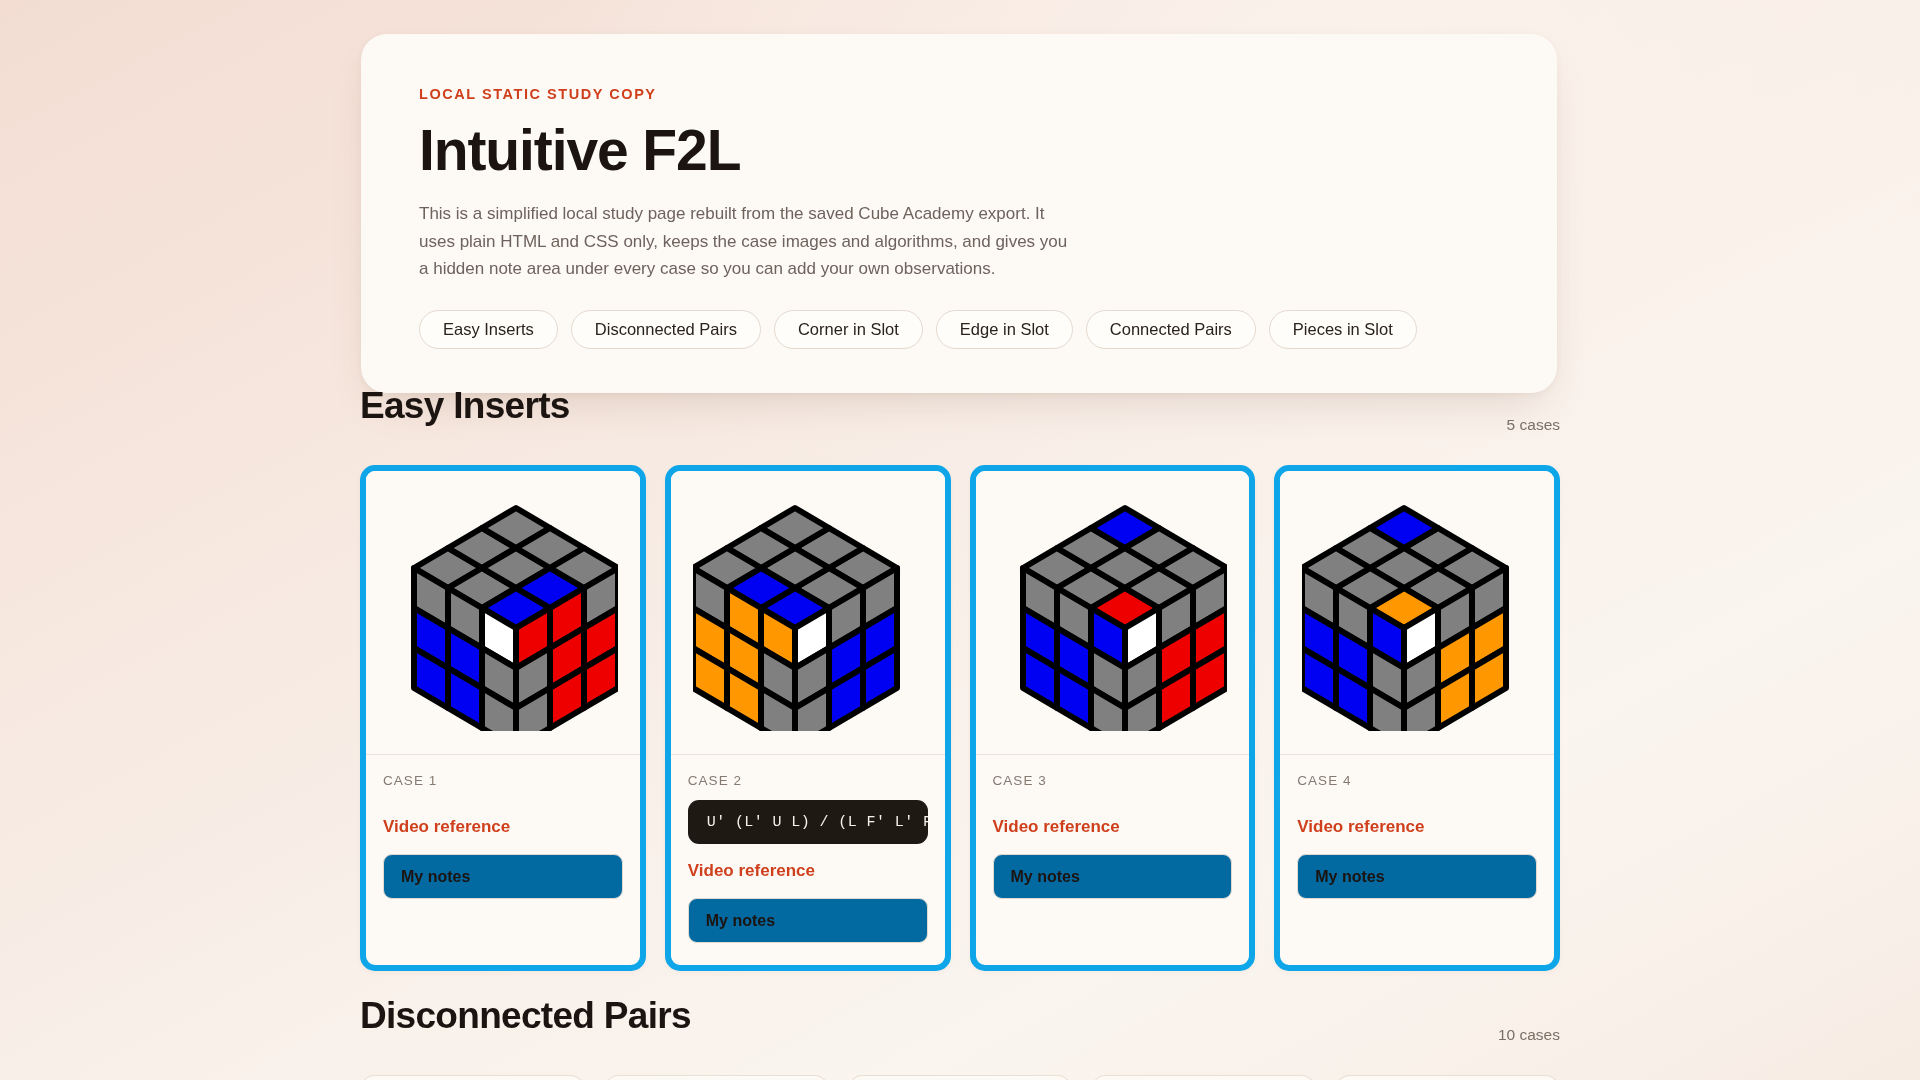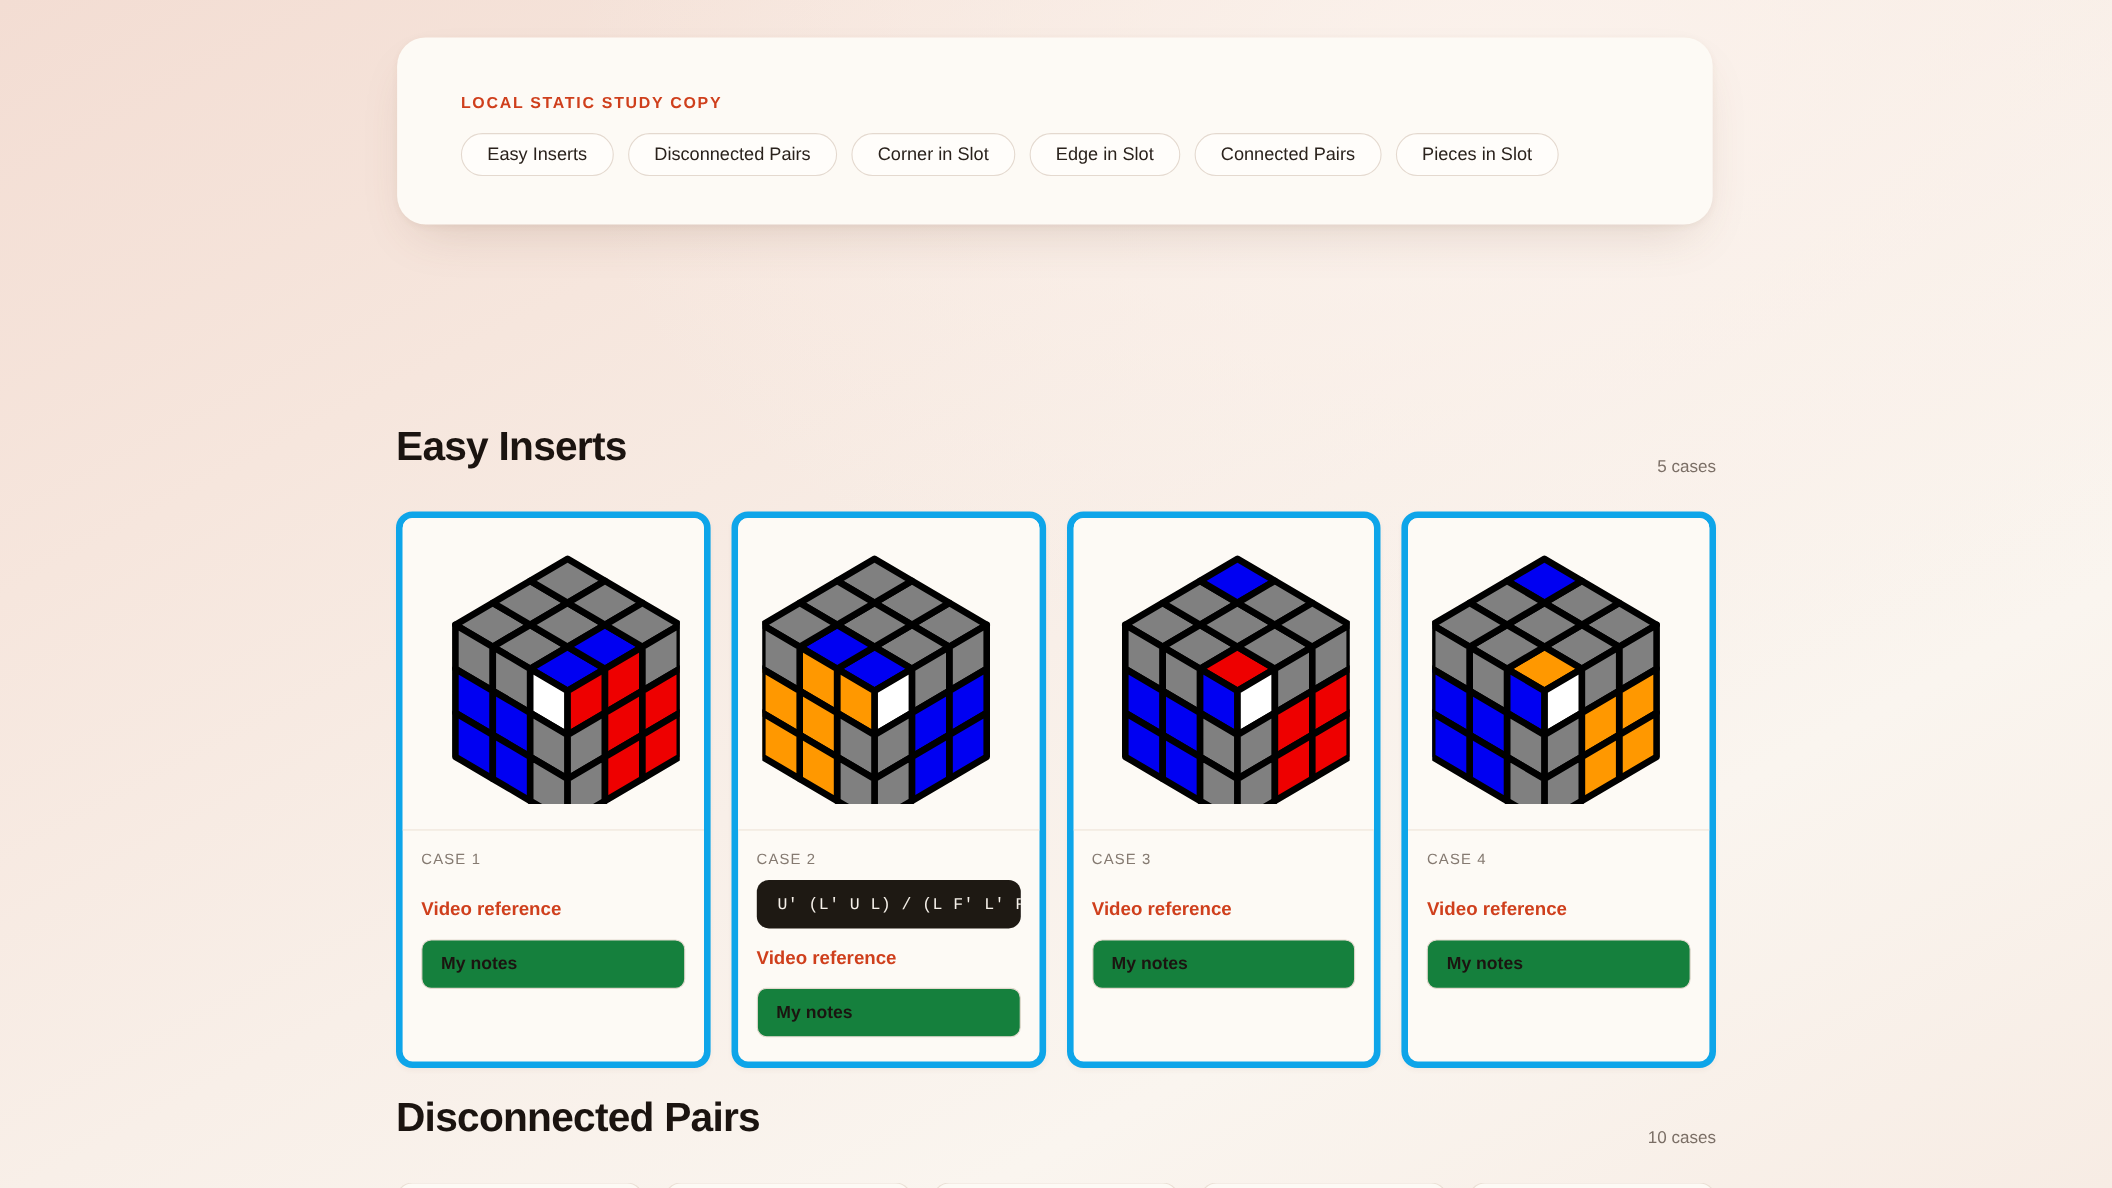--- a/index.html
+++ b/index.html
@@ -179,21 +179,21 @@
     text-decoration: none;
     cursor: pointer;
   }
 
   .notes {
     margin-top: 17px;
     width: 100%;
     height: 45px;
     border: 1px solid #e4d9cf;
     border-radius: 9px;
-    background: #15803d;
+    background: #0369a1;
     padding: 0 17px;
     font-family: "Liberation Sans", sans-serif;
     font-size: 16px;
     font-weight: 700;
     color: #1b1410;
     outline: none;
   }
   .notes::placeholder { color: #1b1410; opacity: 1; font-weight: 700; }
 
   
@@ -212,20 +212,22 @@
     border-bottom: none;
   }
 </style>
 </head>
 <body>
 
 <div class="page">
 
   <div class="hero">
     <div class="eyebrow">LOCAL STATIC STUDY COPY</div>
+    <h1 class="hero-title">Intuitive F2L</h1>
+    <p class="hero-desc">This is a simplified local study page rebuilt from the saved Cube Academy export. It uses plain HTML and CSS only, keeps the case images and algorithms, and gives you a hidden note area under every case so you can add your own observations.</p>
     <div class="pill-row">
       <button class="pill">Easy Inserts</button>
       <button class="pill">Disconnected Pairs</button>
       <button class="pill">Corner in Slot</button>
       <button class="pill">Edge in Slot</button>
       <button class="pill">Connected Pairs</button>
       <button class="pill">Pieces in Slot</button>
     </div>
   </div>
 

